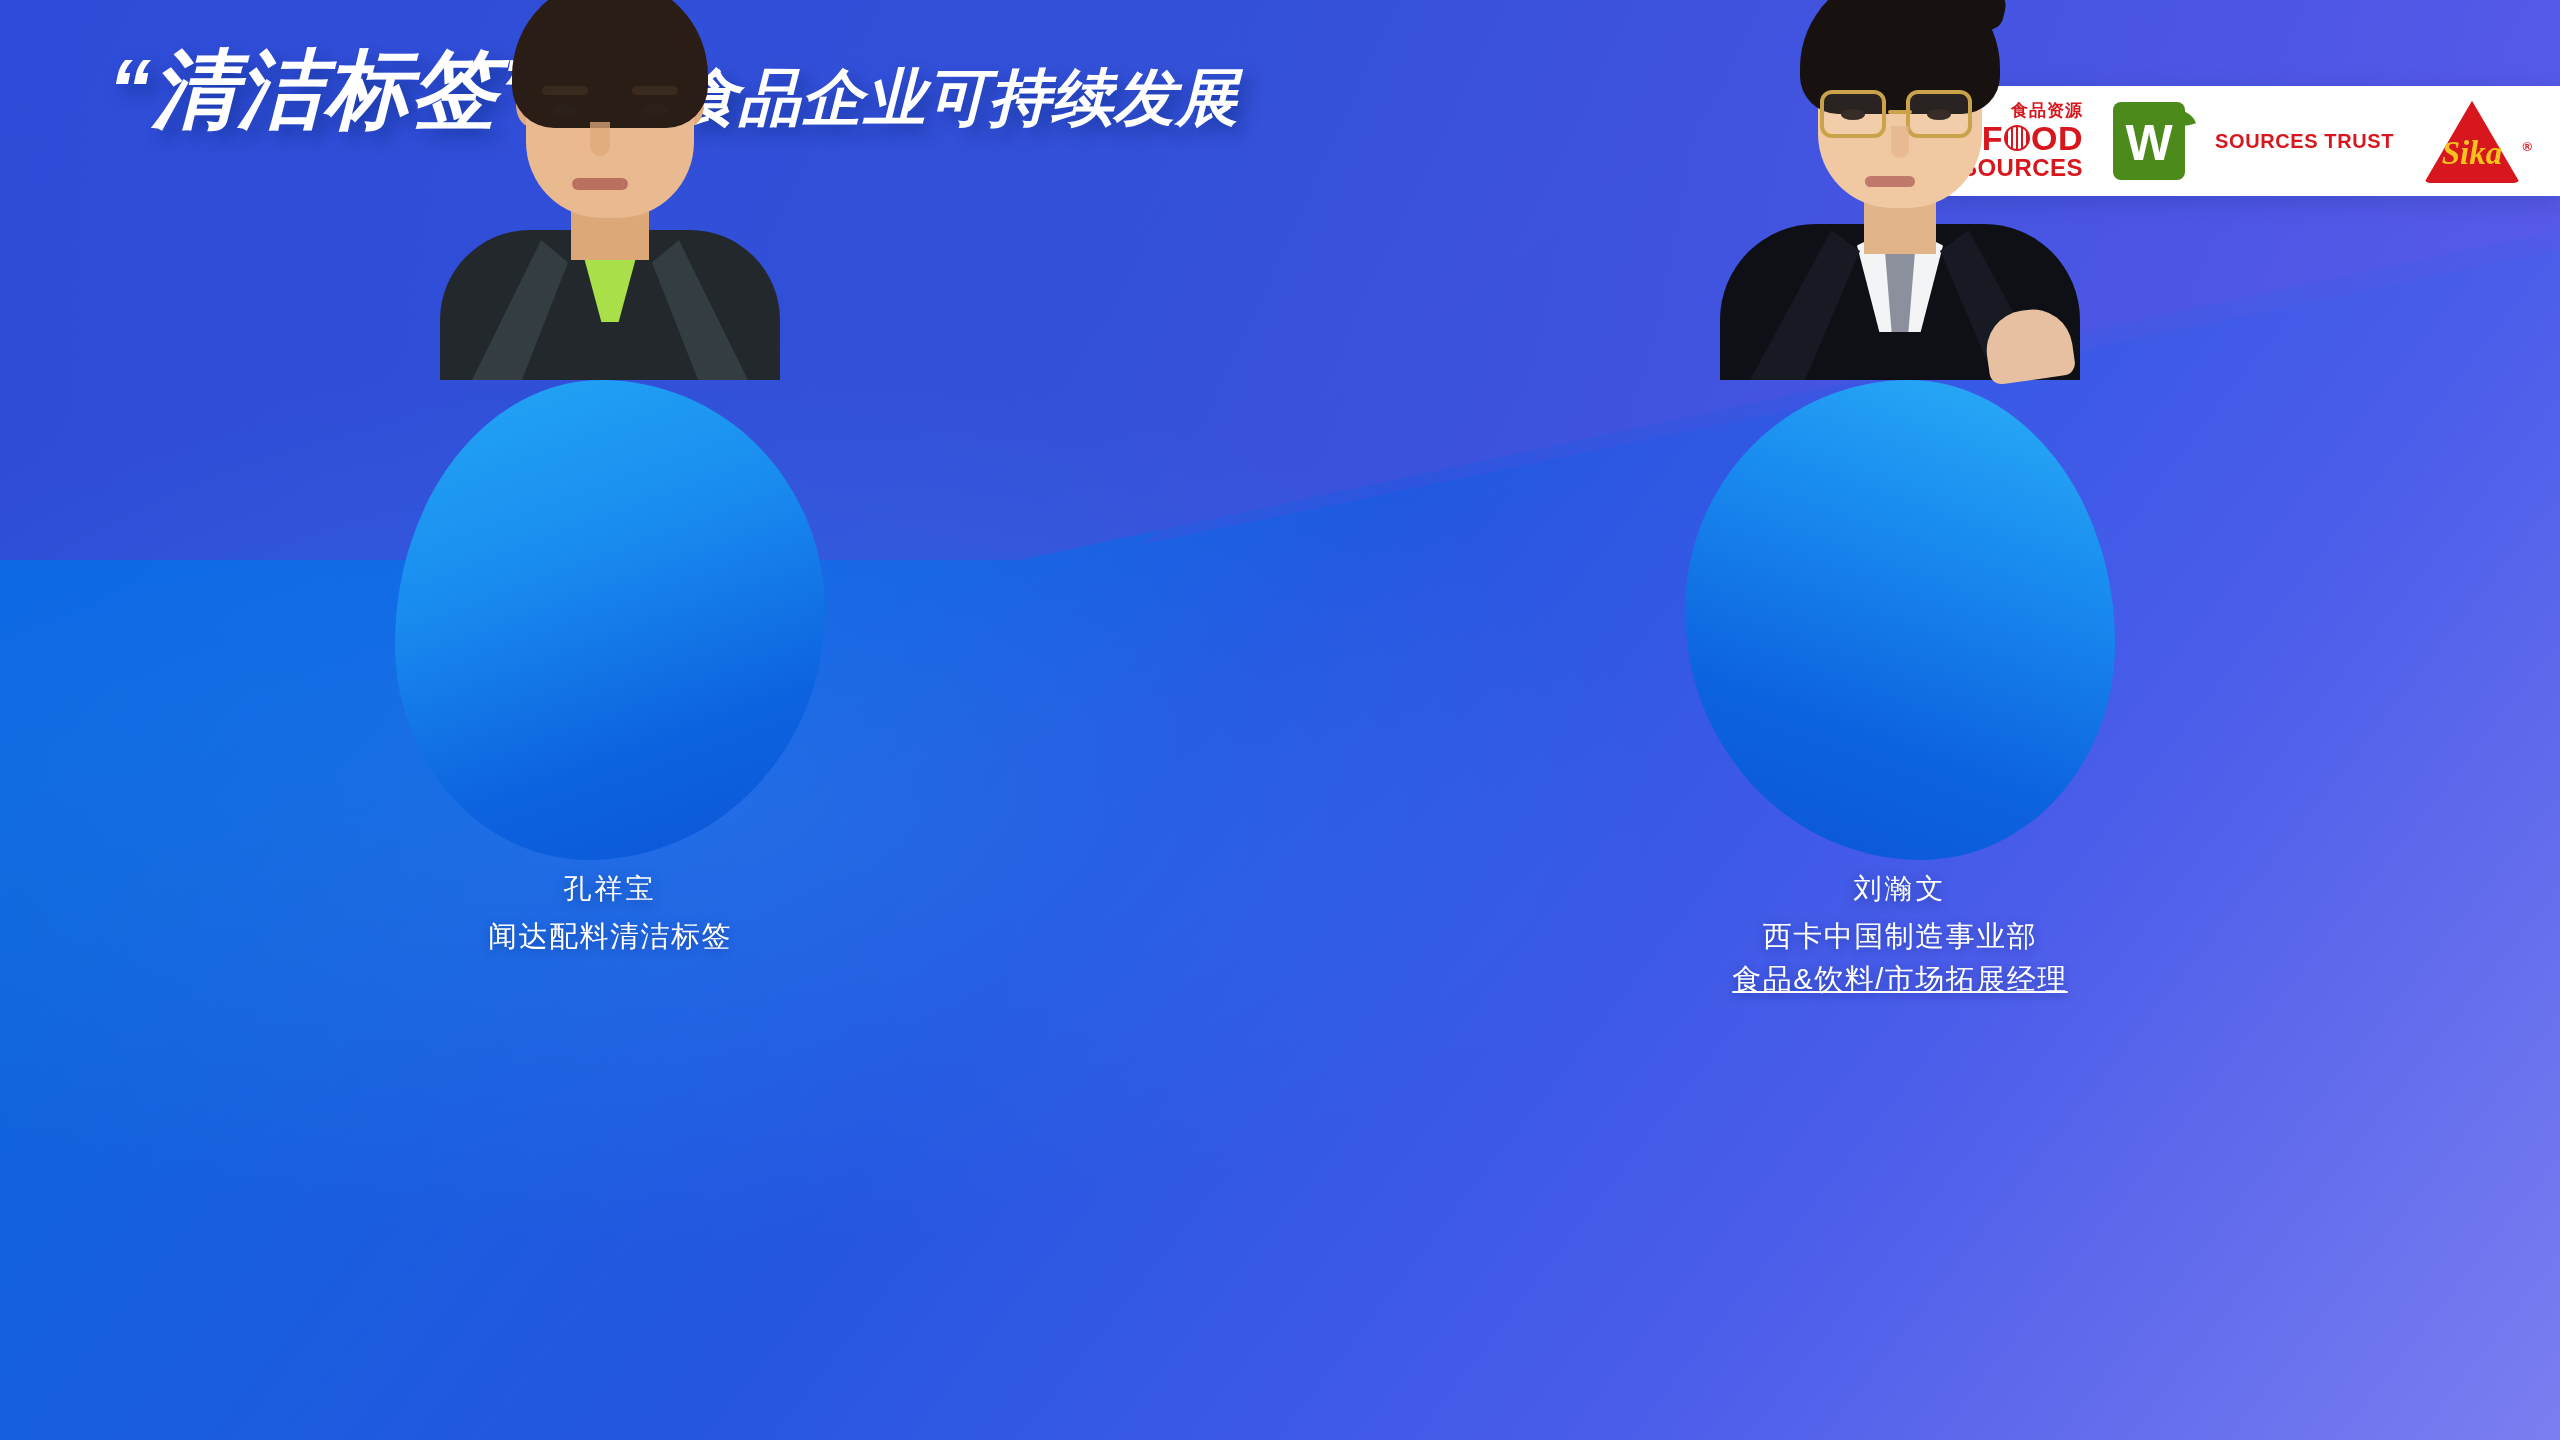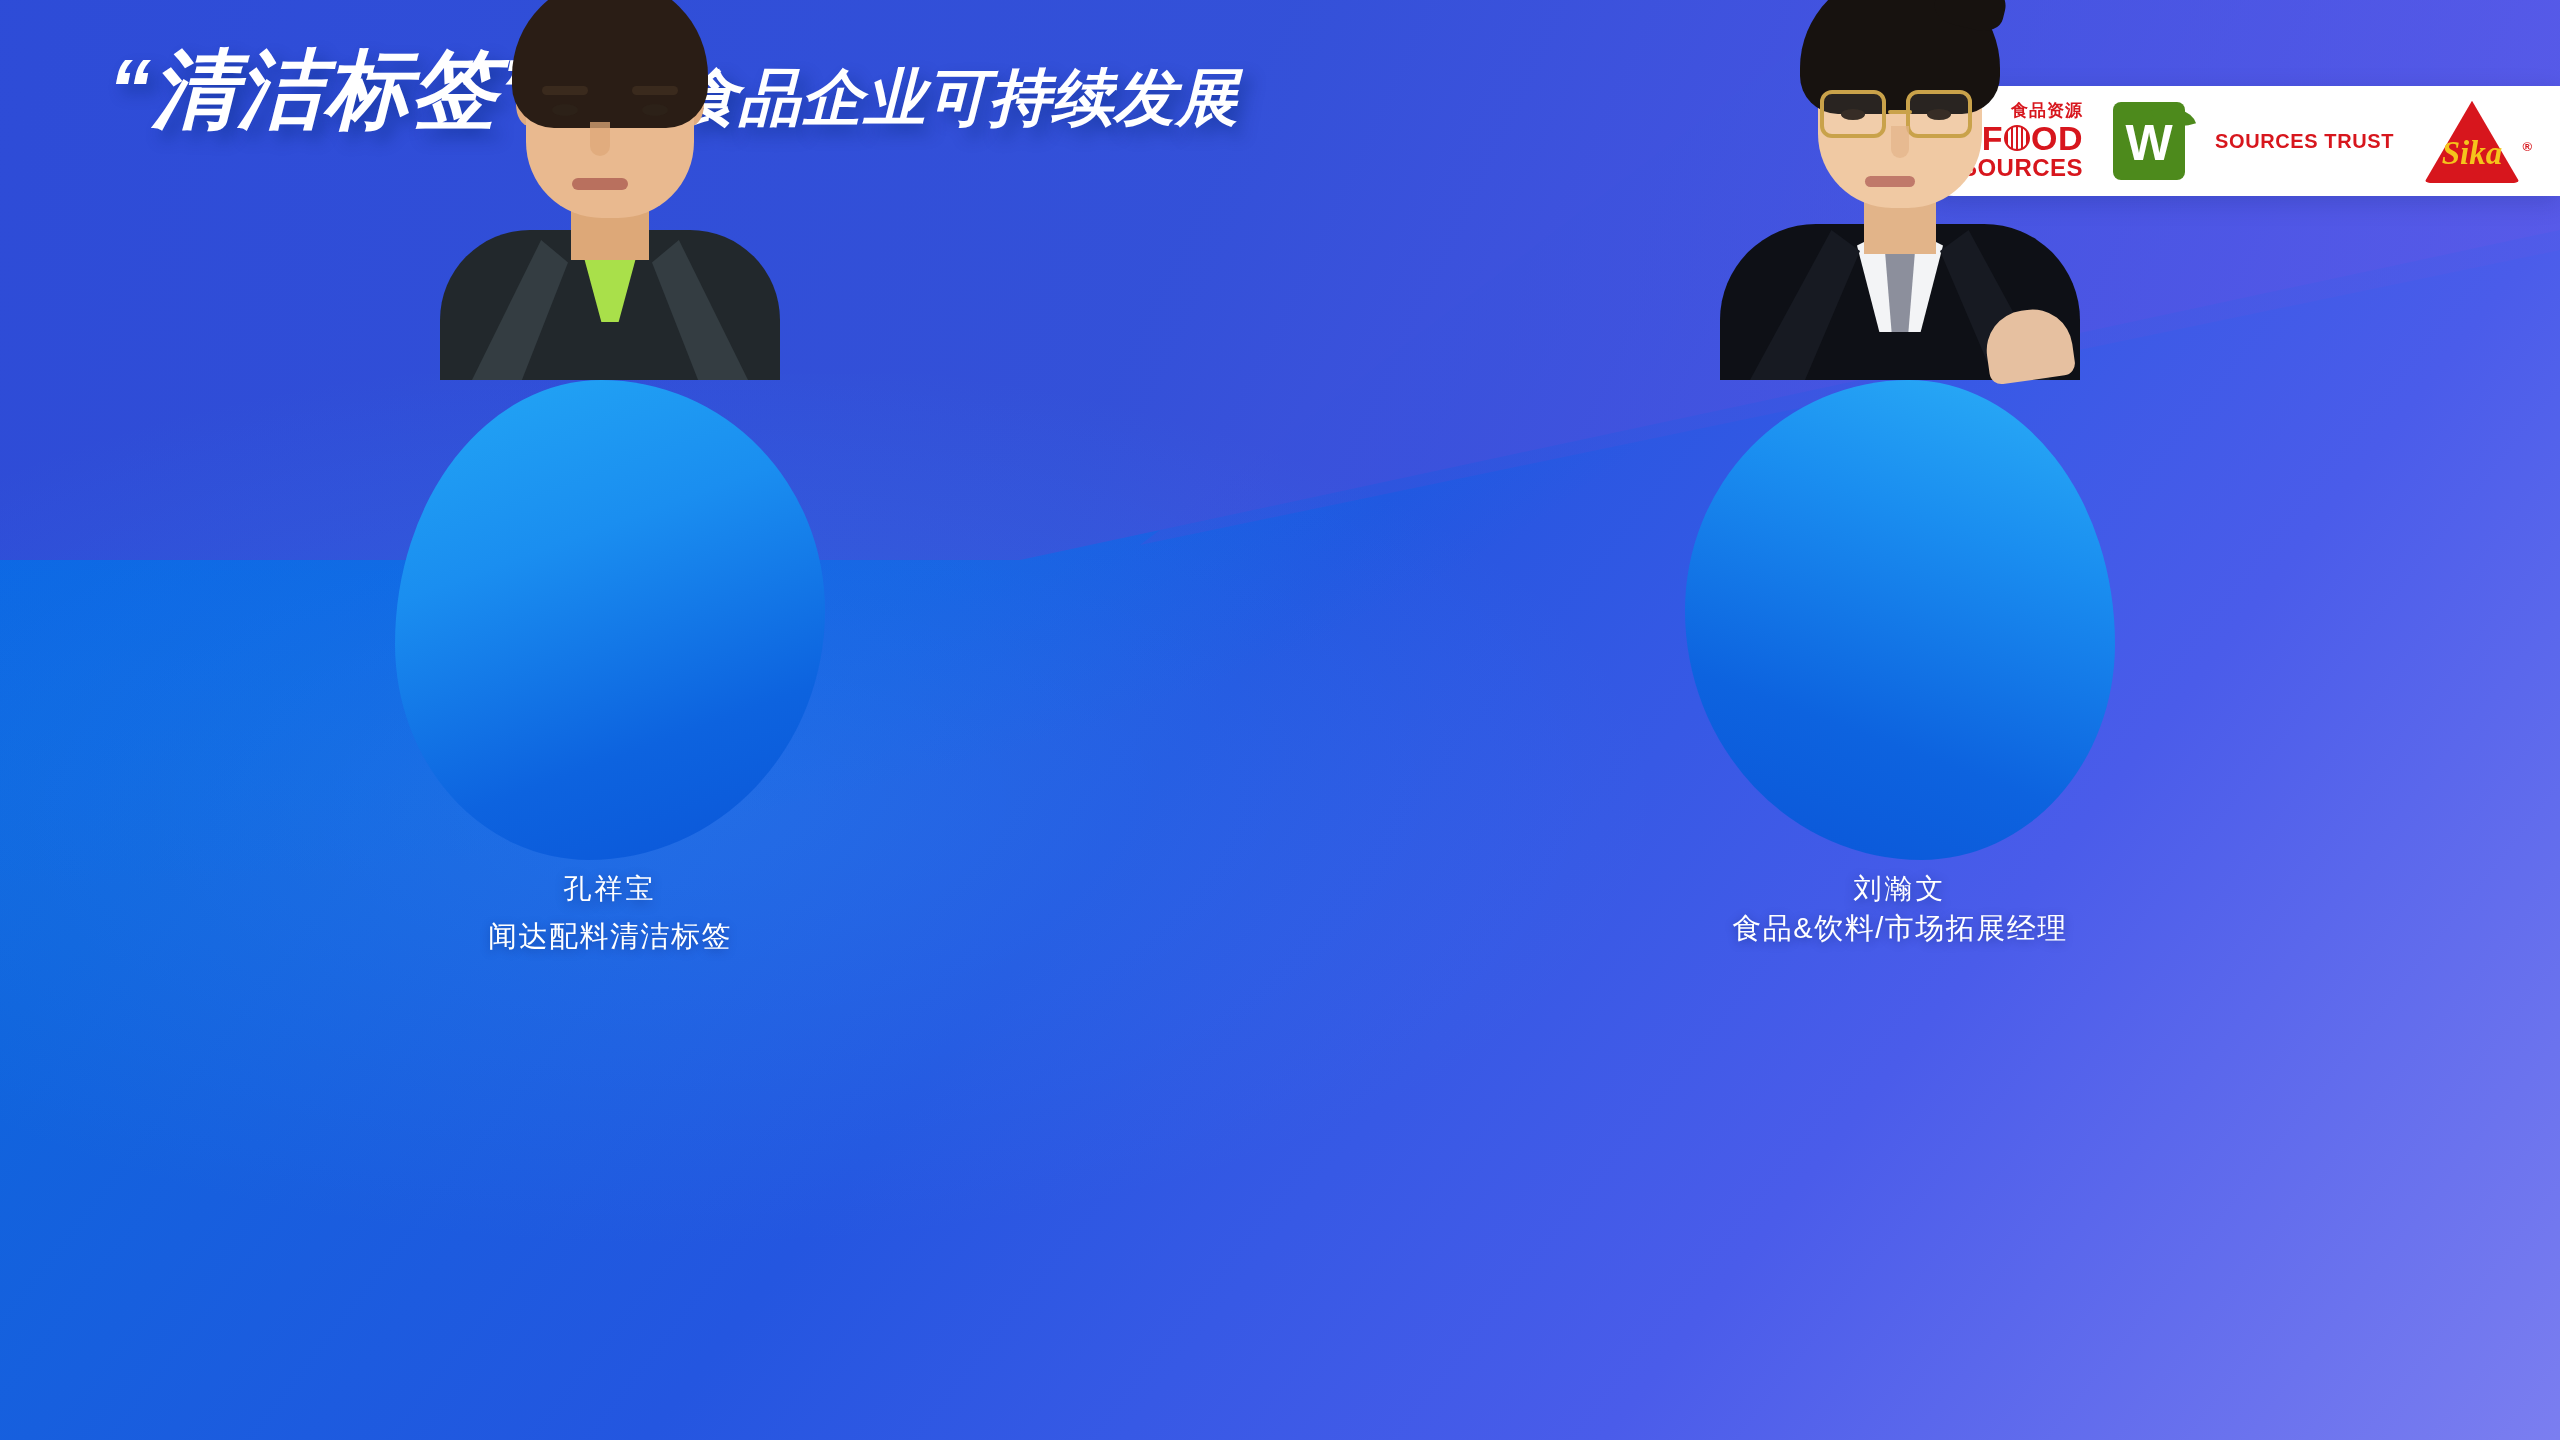--- a/index.html
+++ b/index.html
@@ -245,17 +245,18 @@
       <span class="pf s-eye-l"></span>
       <span class="pf s-eye-r"></span>
       <span class="pf s-glass-l"></span>
       <span class="pf s-glass-r"></span>
       <span class="pf s-bridge"></span>
       <span class="pf s-nose"></span>
       <span class="pf s-mouth"></span>
     </div>
     <div class="sp-text">
       <div class="sp-name">刘瀚文</div>
-      <div class="sp-role" style="margin-top:2px;">食品&amp;饮料/市场拓展经理</div>
+      <div class="sp-role">西卡中国制造事业部</div>
+      <div class="sp-role" style="margin-top:2px;text-decoration:underline;">食品&amp;饮料/市场拓展经理</div>
     </div>
   </div>
 
 </div>
 
 </body></html>

